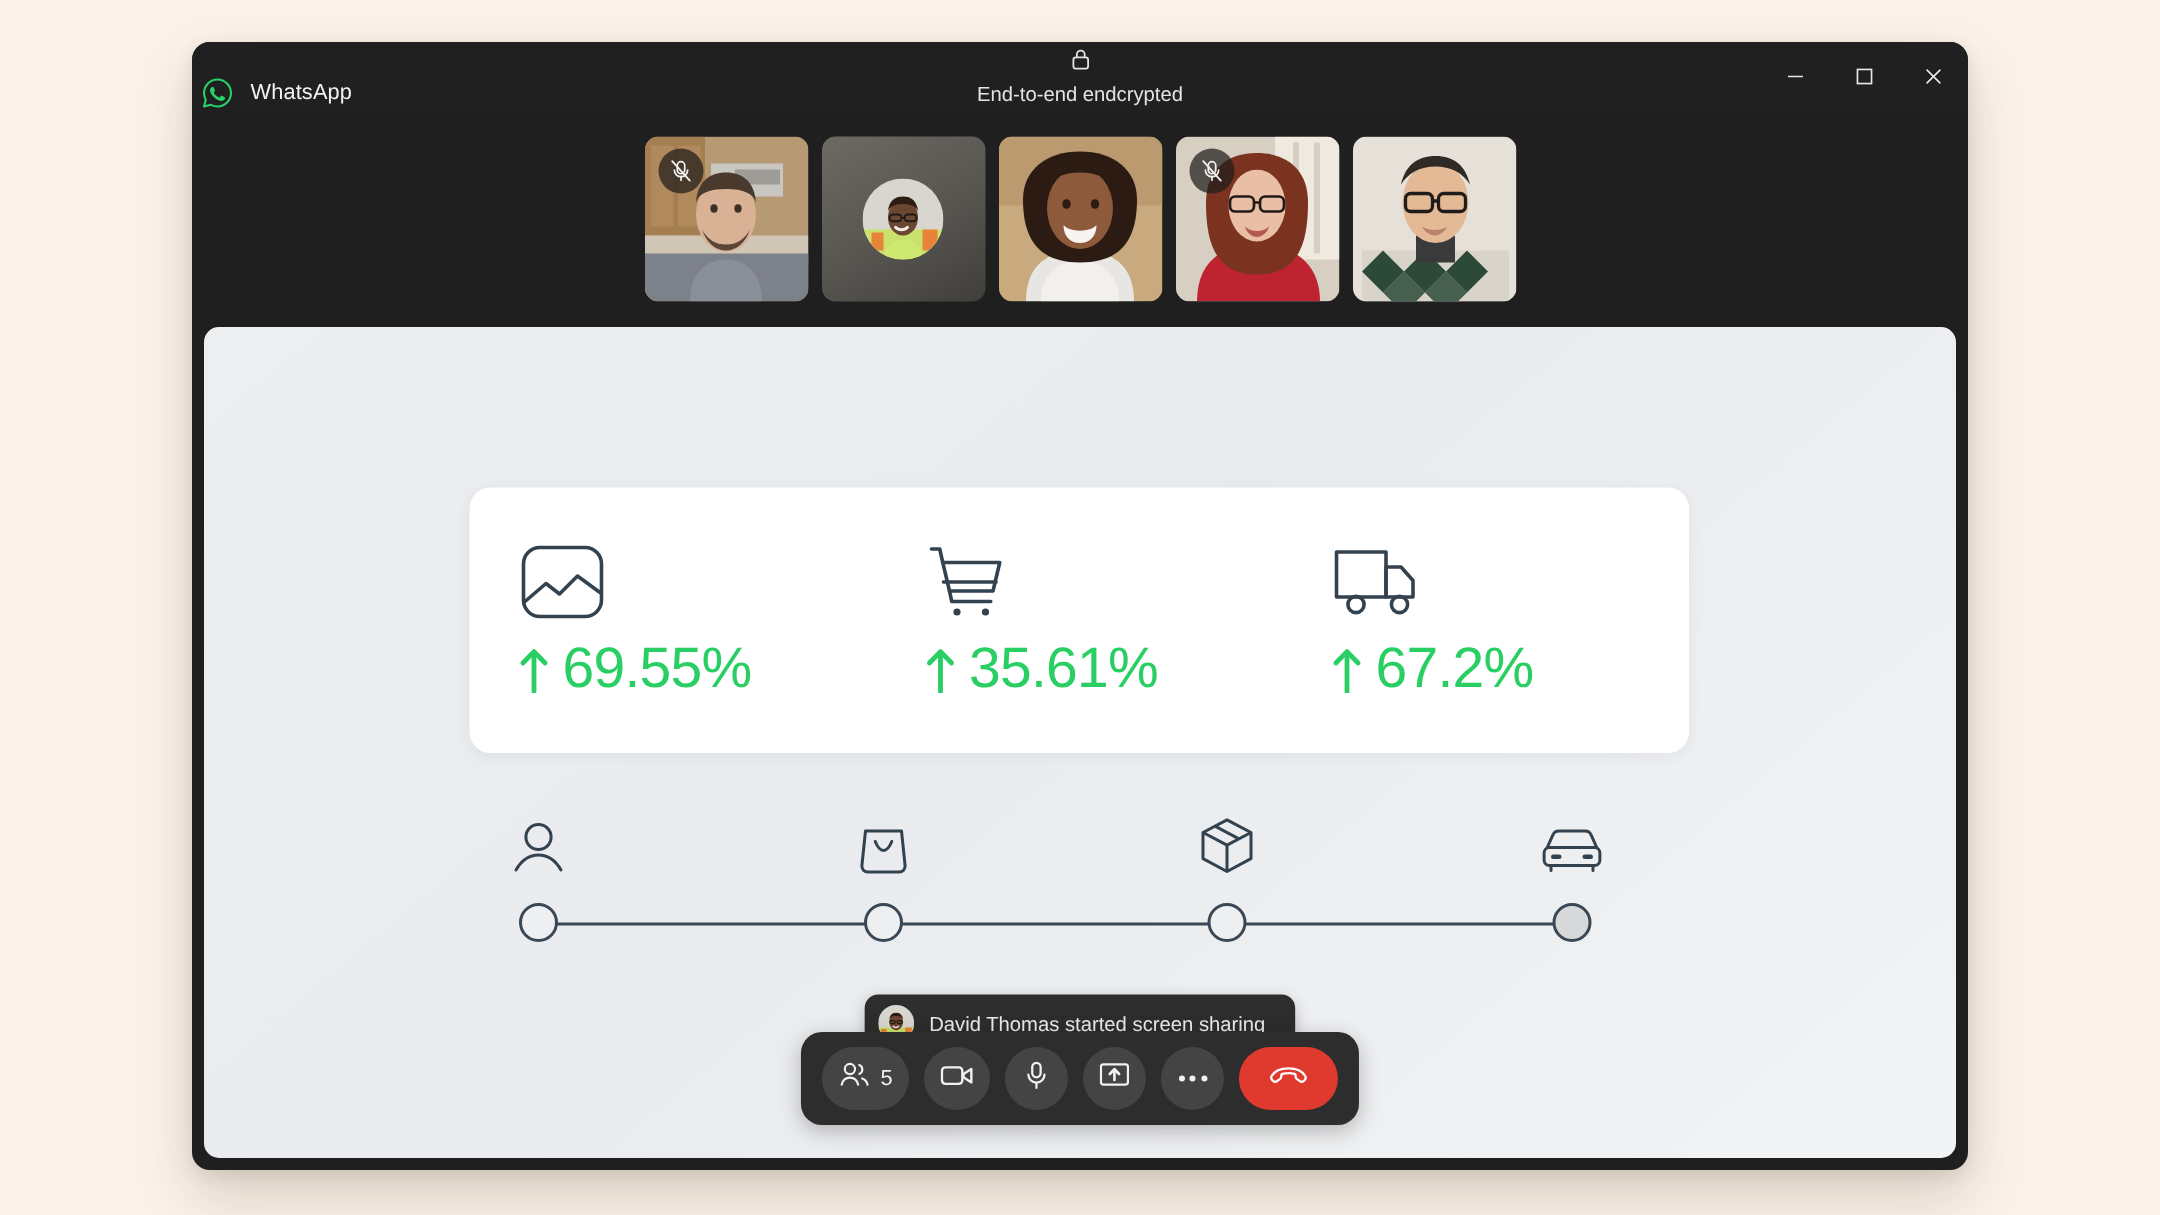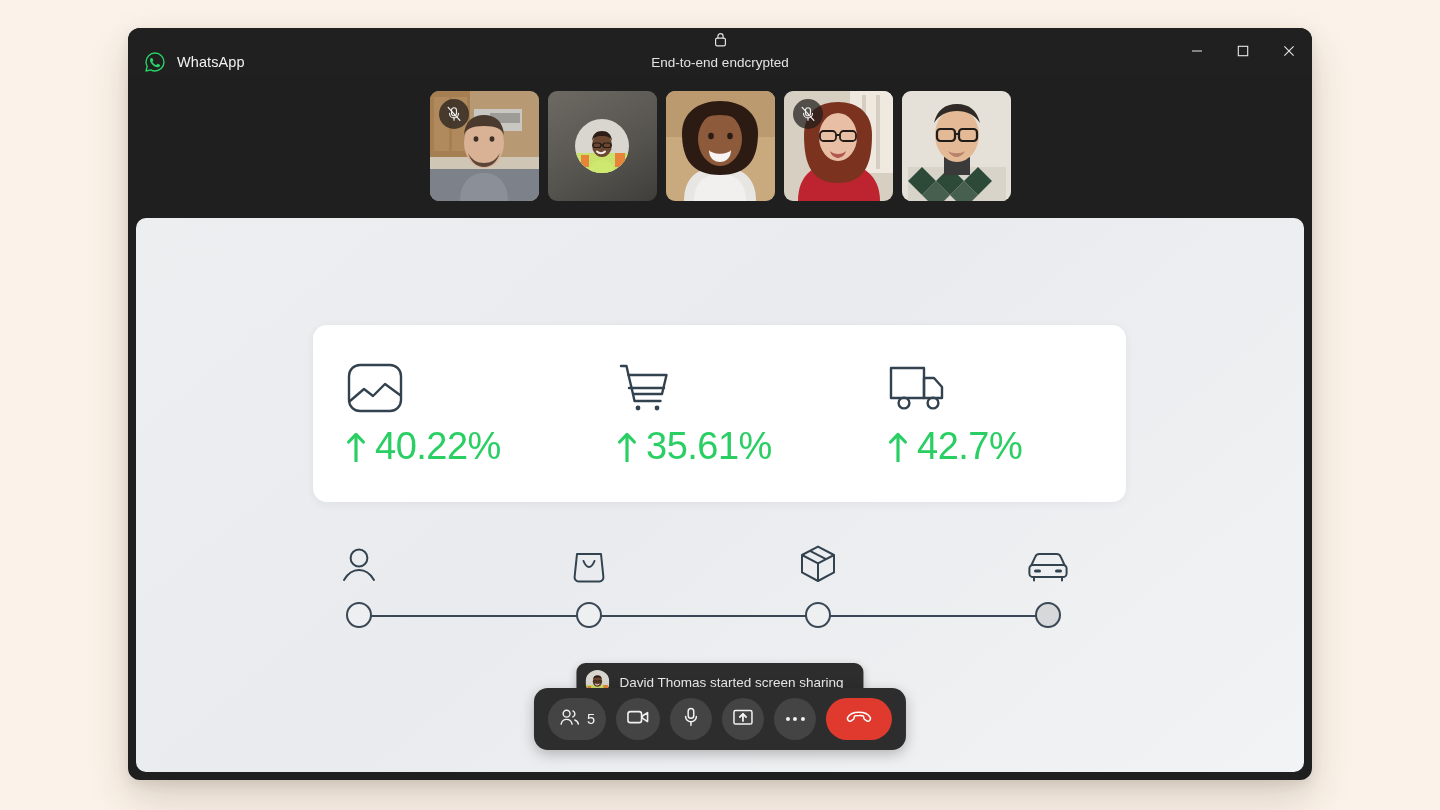--- a/index.html
+++ b/index.html
@@ -22,21 +22,21 @@
   }
 
   
   .titlebar {
     position: relative;
     height: 46px;
     background: #202020;
     display: flex;
     align-items: center;
   }
-  .brand { display: flex; align-items: center; gap: 11px; padding-left: 16px; margin-top: 21px; }
+  .brand { display: flex; align-items: center; gap: 11px; padding-left: 6px; margin-top: 21px; }
   .wa-logo { width: 22px; height: 22px; display: block; }
   .brand-name { color: #f2f2f2; font-size: 14.5px; letter-spacing: .1px; }
 
   .tb-center {
     position: absolute; left: 0; right: 0; top: 0; bottom: 0;
     display: flex; align-items: center; justify-content: center;
     gap: 8px; pointer-events: none; flex-direction: column;
   }
   .tb-center .e2e-text { color: #e3e3e3; font-size: 13.5px; }
   .lock-icon { display: block; }
@@ -368,21 +368,21 @@
             <path d="M4 42l14-12 9 7 12-12 15 11" stroke="#33424f" stroke-width="2.4" stroke-linecap="round" stroke-linejoin="round"></path>
           </svg>
         </div>
         <div class="stat-value">
           <span>
             <svg class="arrow-up" width="20" height="30" viewBox="0 0 20 30" fill="none">
               <path d="M10 29V3" stroke="#2ACF63" stroke-width="3.2" stroke-linecap="round"></path>
               <path d="M2.6 10L10 2.4 17.4 10" stroke="#2ACF63" stroke-width="3.2" stroke-linecap="round" stroke-linejoin="round"></path>
             </svg>
           </span>
-          <span>40.22%</span>
+          <span>69.55%</span>
         </div>
       </div>
 
       <div class="stat">
         <div class="stat-icon">
           <svg width="58" height="58" viewBox="0 0 58 58" fill="none">
             <path d="M4 7h5.5l2 9" stroke="#33424f" stroke-width="2.4" stroke-linecap="round" stroke-linejoin="round"></path>
             <path d="M11.5 16h38l-4.5 19h-29z" stroke="#33424f" stroke-width="2.4" stroke-linecap="round" stroke-linejoin="round"></path>
             <path d="M12 29h35" stroke="#33424f" stroke-width="2.4" stroke-linecap="round"></path>
             <path d="M16 35l1.5 7h26" stroke="#33424f" stroke-width="2.4" stroke-linecap="round" stroke-linejoin="round"></path>
@@ -410,21 +410,21 @@
             <circle cx="45" cy="44" r="5.4" stroke="#33424f" stroke-width="2.4"></circle>
           </svg>
         </div>
         <div class="stat-value">
           <span>
             <svg class="arrow-up" width="20" height="30" viewBox="0 0 20 30" fill="none">
               <path d="M10 29V3" stroke="#2ACF63" stroke-width="3.2" stroke-linecap="round"></path>
               <path d="M2.6 10L10 2.4 17.4 10" stroke="#2ACF63" stroke-width="3.2" stroke-linecap="round" stroke-linejoin="round"></path>
             </svg>
           </span>
-          <span>42.7%</span>
+          <span>67.2%</span>
         </div>
       </div>
     </div>
 
     <div class="tracker">
       <div class="tracker-icons">
 
         <div style="left:8px;">
           <svg width="34" height="38" viewBox="0 0 34 38" fill="none">
             <circle cx="17" cy="12" r="8.4" stroke="#33424f" stroke-width="2"></circle>

